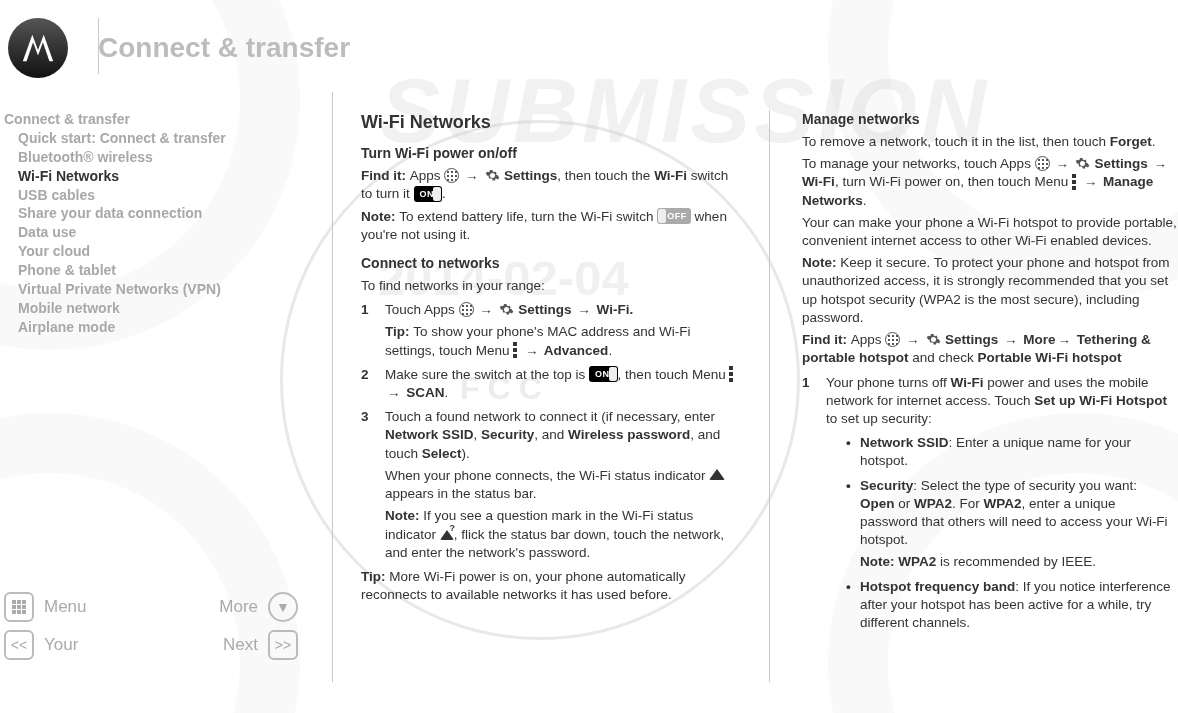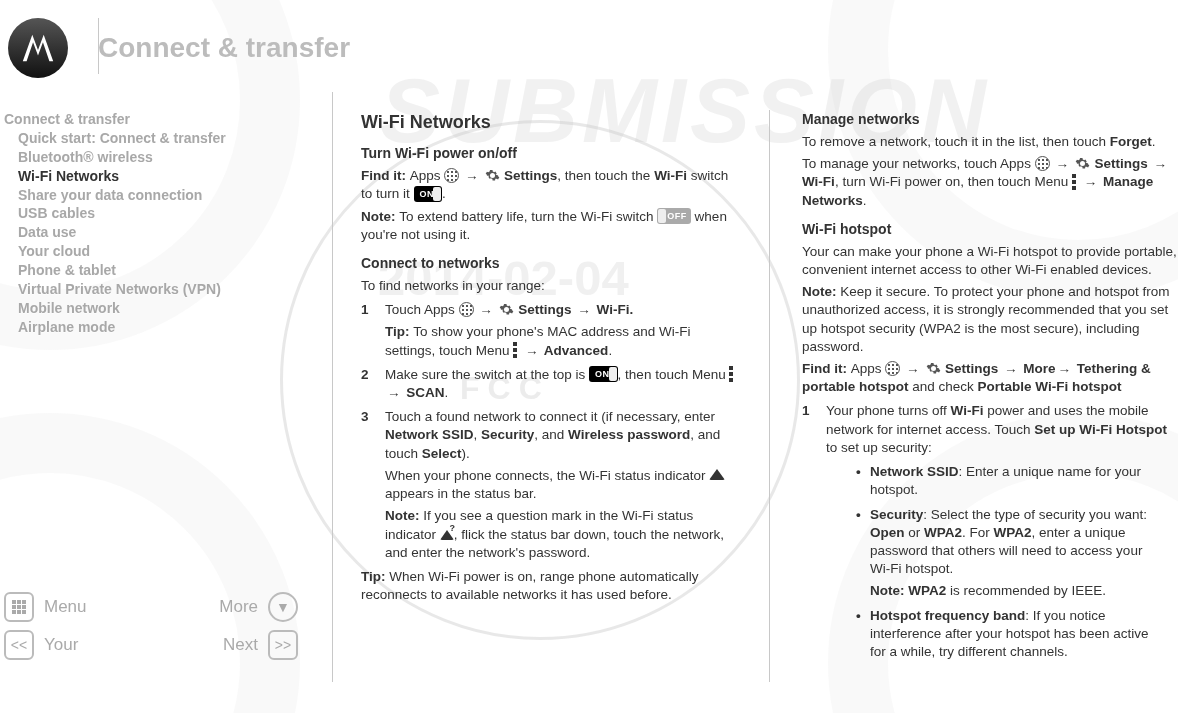--- a/index.html
+++ b/index.html
@@ -149,21 +149,21 @@
 p { margin: 4px 0; }
 ol { list-style: none; counter-reset: step; margin: 4px 0; }
 ol > li { counter-increment: step; position: relative; padding-left: 24px; margin: 6px 0; }
 ol > li::before {
   content: counter(step);
   position: absolute; left: 0; top: 0;
   font-weight: bold;
 }
 ol > li p { margin: 4px 0; }
 ul.bullets { list-style: none; margin: 4px 0 4px 14px; }
-ul.bullets > li { position: relative; padding-left: 14px; margin: 6px 16px; }
+ul.bullets > li { position: relative; padding-left: 14px; margin: 6px 6px; }
 ul.bullets > li::before { content: "•"; position: absolute; left: 0; top: 0; font-weight: bold; }
 .b { font-weight: bold; }
 .arrow { font-weight: bold; padding: 0 2px; }
 .icon-inline {
   display: inline-flex;
   vertical-align: middle;
   align-items: center;
   justify-content: center;
   width: 16px; height: 16px;
   position: relative;
@@ -272,22 +272,22 @@
   <div class="title">Connect &amp; transfer</div>
 </div>
 
 <div class="container">
   <div class="sidebar">
     <div class="toc" id="toc">
         <div class="toc-item top">Connect &amp; transfer</div>
         <div class="toc-item sub">Quick start: Connect &amp; transfer</div>
         <div class="toc-item sub">Bluetooth® wireless</div>
         <div class="toc-item sub active">Wi-Fi Networks</div>
+        <div class="toc-item sub">USB cables</div>
         <div class="toc-item sub">Share your data connection</div>
-        <div class="toc-item sub">USB cables</div>
         <div class="toc-item sub">Data use</div>
         <div class="toc-item sub">Your cloud</div>
         <div class="toc-item sub">Phone &amp; tablet</div>
         <div class="toc-item sub">Virtual Private Networks (VPN)</div>
         <div class="toc-item sub">Mobile network</div>
         <div class="toc-item sub">Airplane mode</div>
       </div>
     <div class="nav-block">
       <div class="nav-row">
         <div class="nav-btn">
@@ -363,40 +363,39 @@
               <span></span>
               <span></span>
             </span> <span class="arrow">→</span><span class="b"> SCAN</span><span>.</span>
         </li>
         <li>
           <span>Touch a found network to connect it (if necessary, enter </span><span class="b">Network SSID</span><span>, </span><span class="b">Security</span><span>, and </span><span class="b">Wireless password</span><span>, and touch </span><span class="b">Select</span><span>).</span>
           <p><span>When your phone connects, the Wi-Fi status indicator </span><span class="wifi-ind"></span><span> appears in the status bar.</span></p>
           <p><span class="b">Note: </span><span>If you see a question mark in the Wi-Fi status indicator </span><span class="wifi-q"></span><span>, flick the status bar down, touch the network, and enter the network's password.</span></p>
         </li>
       </ol>
-      <p><span class="b">Tip: </span><span>When Wi-Fi power is on, range phone automatically reconnects to available networks it has used before.</span></p>
+      <p><span class="b">Tip: </span><span>More Wi-Fi power is on, your phone automatically reconnects to available networks it has used before.</span></p>
     </div>
 
     <div class="col-divider"></div>
 
     <div class="col">
       <div class="h2" style="margin-top:0">Manage networks</div>
       <p><span>To remove a network, touch it in the list, then touch </span><span class="b">Forget</span><span>.</span></p>
       <p>
         <span>To manage your networks, touch Apps </span><span class="icon-inline icon-apps"></span> <span class="arrow">→</span> <span class="icon-inline icon-gear">
             <svg viewBox="0 0 24 24">
               <path fill="#555" d="M12 8a4 4 0 100 8 4 4 0 000-8zm9 4a7 7 0 01-.1 1.2l2 1.6-2 3.4-2.4-1a7 7 0 01-2 .1l-.4 2.6h-4l-.4-2.6a7 7 0 01-2-1.1l-2.4 1-2-3.4 2-1.6A7 7 0 013 12a7 7 0 01.1-1.2l-2-1.6 2-3.4 2.4 1a7 7 0 012-1.1L8 3h4l.4 2.6a7 7 0 012 1.1l2.4-1 2 3.4-2 1.6A7 7 0 0121 12z"></path>
             </svg>
           </span><span class="b"> Settings </span><span class="arrow">→</span><span class="b"> Wi-Fi</span><span>, turn Wi-Fi power on, then touch Menu </span><span class="icon-menu">
             <span></span>
             <span></span>
             <span></span>
           </span> <span class="arrow">→</span><span class="b"> Manage Networks</span><span>.</span>
       </p>
-      <div class="h2">Wi-Fi hotspot</div>
       <p>Your can make your phone a Wi-Fi hotspot to provide portable, convenient internet access to other Wi-Fi enabled devices.</p>
       <p><span class="b">Note: </span><span>Keep it secure. To protect your phone and hotspot from unauthorized access, it is strongly recommended that you set up hotspot security (WPA2 is the most secure), including password.</span></p>
       <p>
         <span class="b">Find it: </span><span>Apps </span><span class="icon-inline icon-apps"></span> <span class="arrow">→</span> <span class="icon-inline icon-gear">
             <svg viewBox="0 0 24 24">
               <path fill="#555" d="M12 8a4 4 0 100 8 4 4 0 000-8zm9 4a7 7 0 01-.1 1.2l2 1.6-2 3.4-2.4-1a7 7 0 01-2 .1l-.4 2.6h-4l-.4-2.6a7 7 0 01-2-1.1l-2.4 1-2-3.4 2-1.6A7 7 0 013 12a7 7 0 01.1-1.2l-2-1.6 2-3.4 2.4 1a7 7 0 012-1.1L8 3h4l.4 2.6a7 7 0 012 1.1l2.4-1 2 3.4-2 1.6A7 7 0 0121 12z"></path>
             </svg>
           </span><span class="b"> Settings </span><span class="arrow">→</span><span class="b"> More</span><span class="arrow">→</span><span class="b"> Tethering &amp; portable hotspot</span><span> and check </span><span class="b">Portable Wi-Fi hotspot</span>
       </p>
       <ol>

